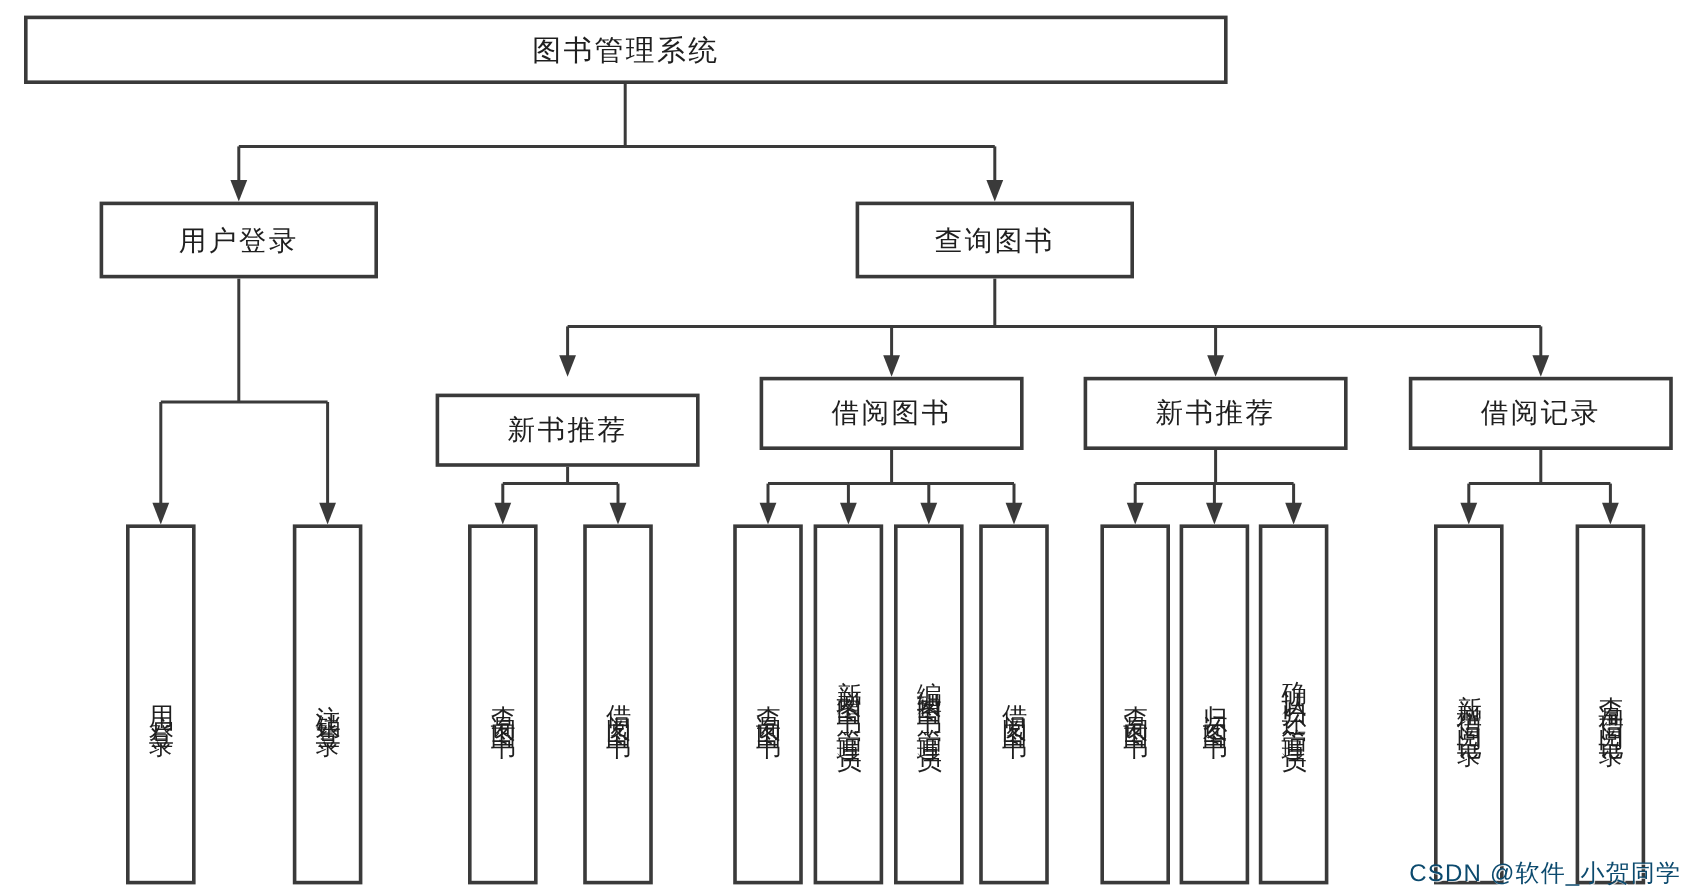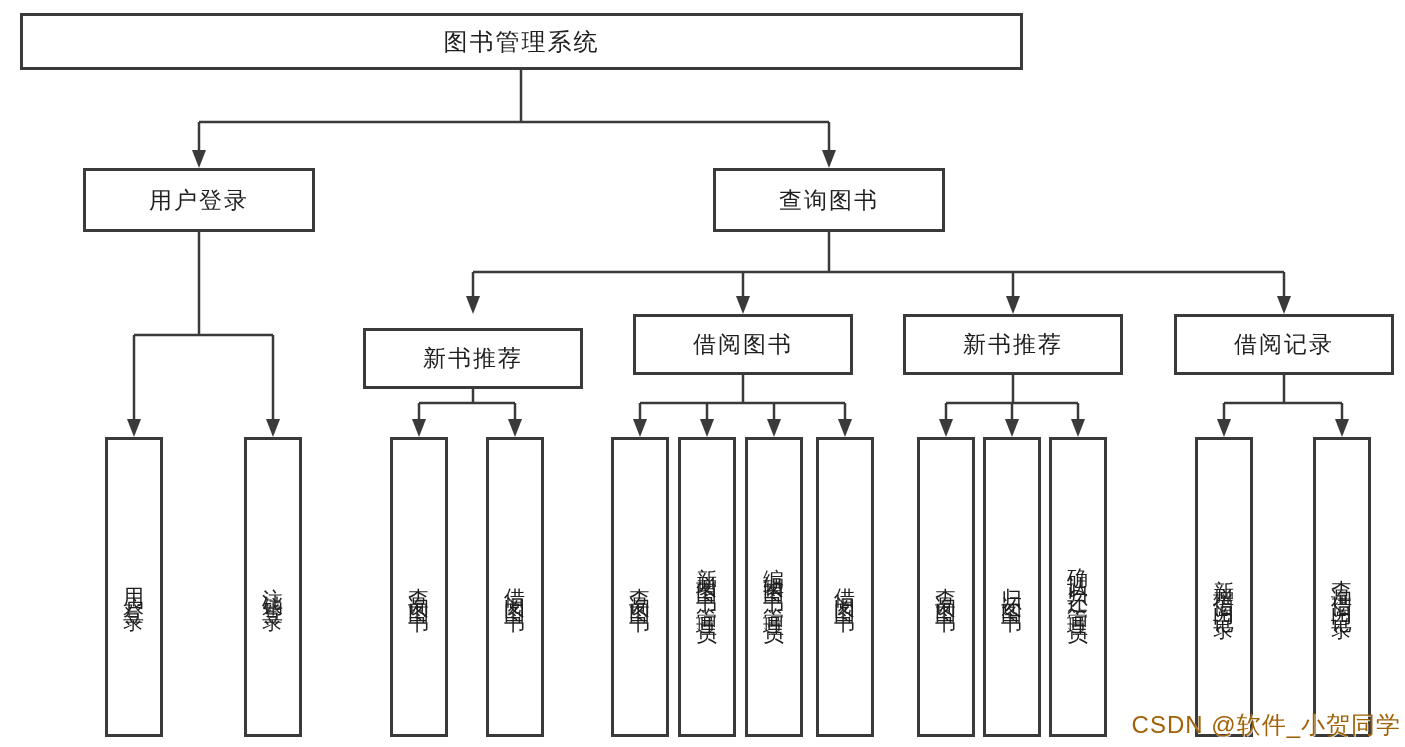--- a/index.html
+++ b/index.html
@@ -14,21 +14,21 @@
     box-sizing:border-box;display:flex;align-items:center;justify-content:center;
   }
   .hlabel{font-size:23px;letter-spacing:2px;white-space:nowrap;color:#1f1f1f;}
   .root .hlabel{font-size:24px;}
   .vlabel{
     writing-mode:vertical-rl;text-orientation:mixed;
     font-size:21px;letter-spacing:8px;line-height:1;color:#1f1f1f;white-space:nowrap;
   }
   .watermark{
     position:absolute;right:4px;bottom:6px;z-index:3;
-    font-size:24px;color:#a16207;letter-spacing:1px;
+    font-size:20px;color:#0c4a6e;letter-spacing:1px;
     text-shadow:1px 1px 0 rgba(255,255,255,.75);
     margin-left:25px;
   }
 </style>
 </head>
 <body>
 
 <div class="canvas">
 
   <svg class="connectors" width="1405" height="747" viewBox="0 0 1405 747">

